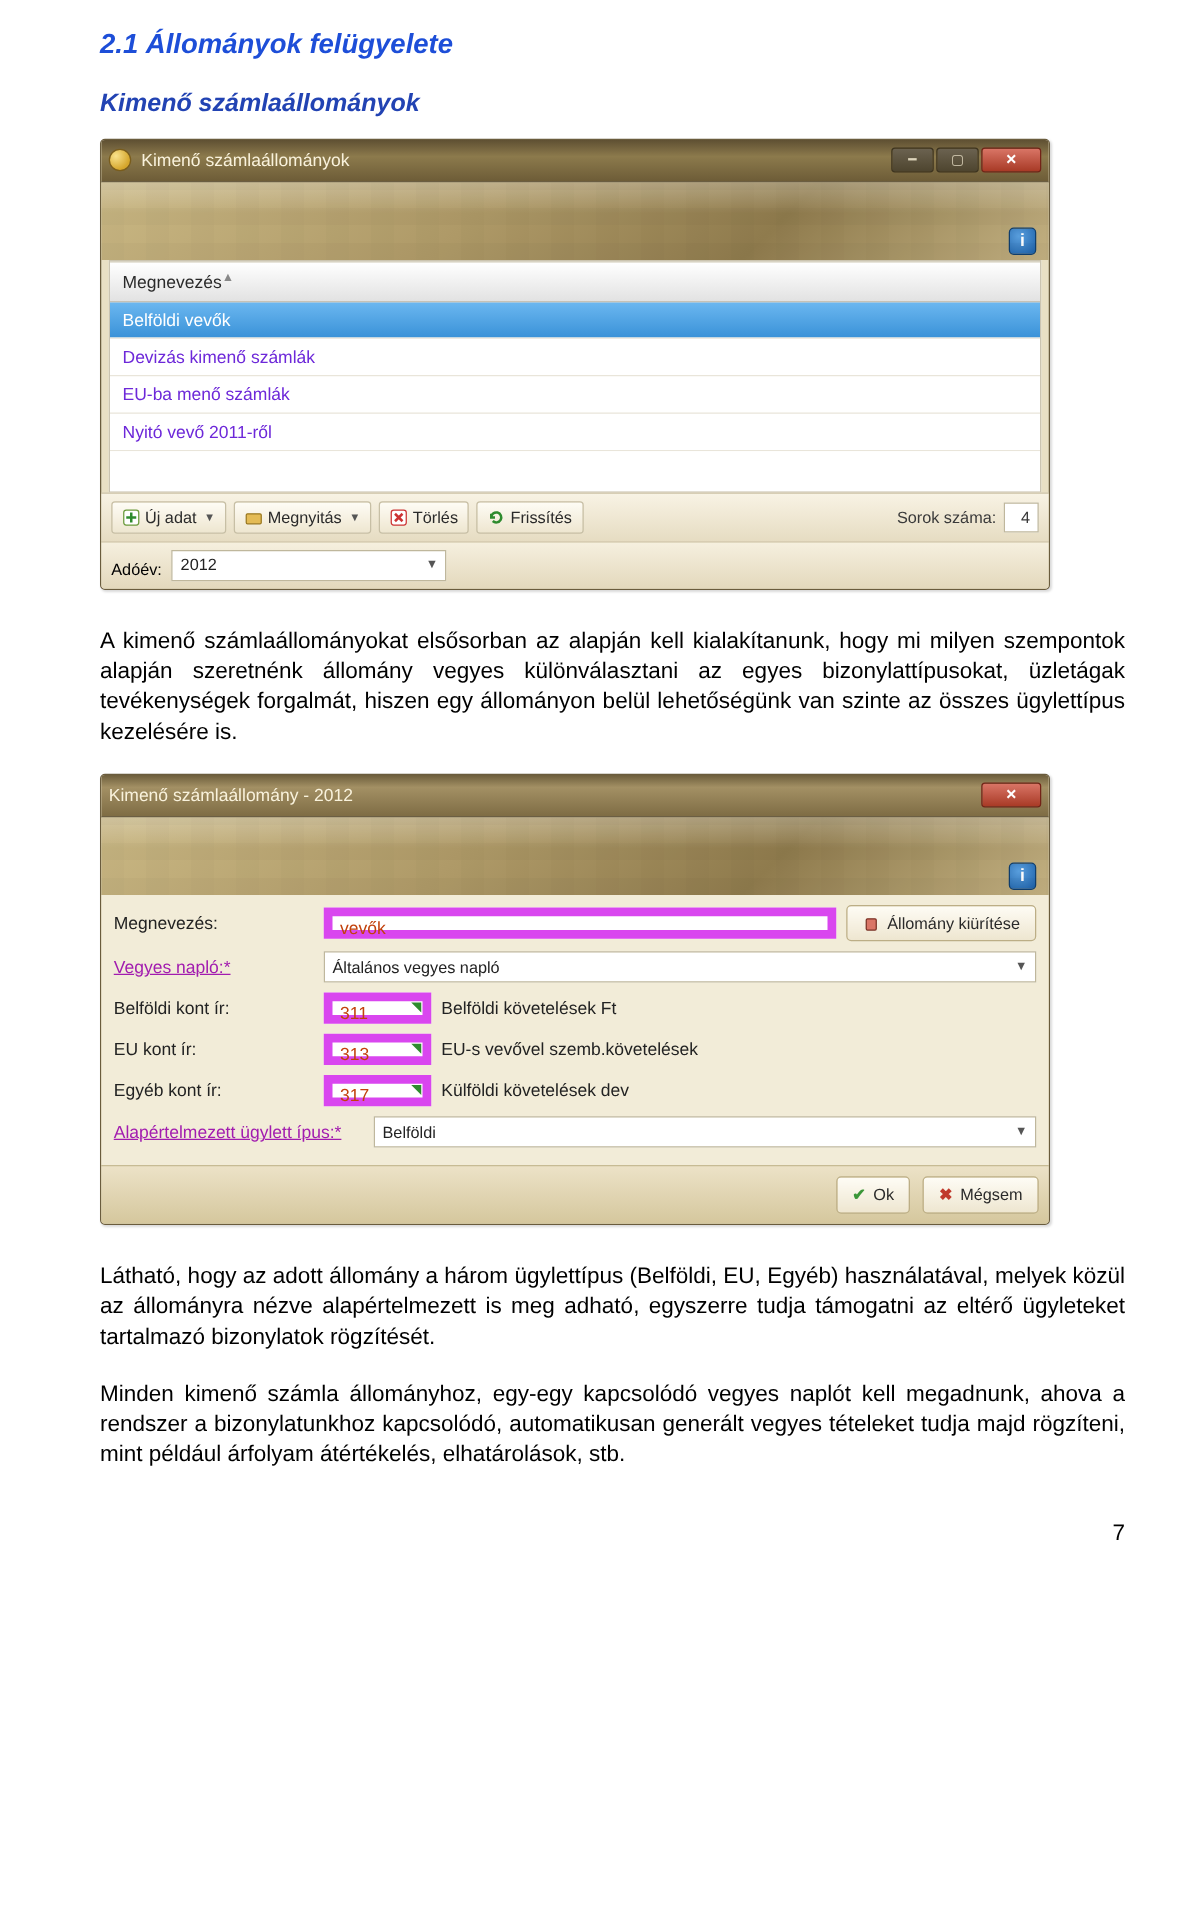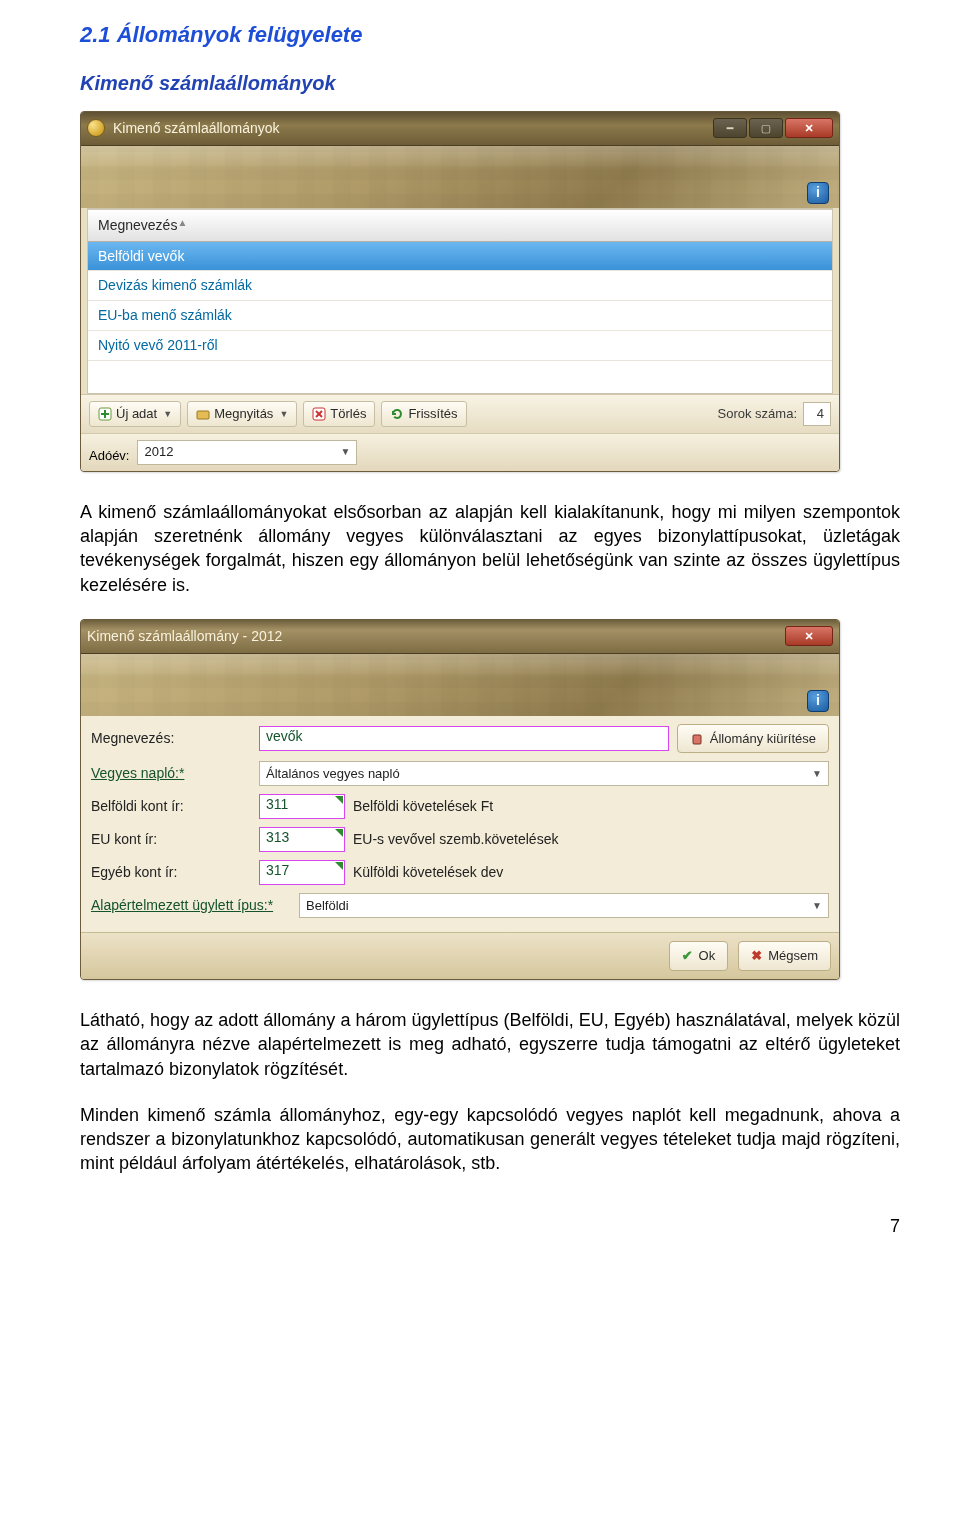--- a/index.html
+++ b/index.html
@@ -110,21 +110,21 @@
     color: #888; font-size: 10px;
   }
   .gridbody {
     border: 1px solid #cbc4b0;
     margin: 0 6px;
     background: #fff;
   }
   .row {
     padding: 5px 10px;
     font-size: 14px;
-    color: #0369a1;
+    color: #6d28d9;
     border-bottom: 1px solid #e9e5da;
   }
   .row.selected {
     background: linear-gradient(to bottom, #6bb7f0, #3a92d8);
     color: #fff;
   }
   .row:last-child { border-bottom: none; }
   .gridspace { height: 32px; background: #fff; }
   .toolbar {
     background: linear-gradient(to bottom, #f8f3e4, #e6dcc2);
@@ -183,27 +183,27 @@
   .frow {
     display: flex; align-items: center; gap: 8px;
     margin-bottom: 8px;
   }
   .flabel {
     width: 160px;
     font-size: 14px;
     color: #222;
     text-align: left;
   }
-  .flabel.link { text-decoration: underline; color: #14532d; }
+  .flabel.link { text-decoration: underline; color: #a21caf; }
   .finput, .fselect {
-    border: 1px solid #d946ef;
+    border: 7px solid #d946ef;
     background: #fff;
     height: 25px;
     padding: 0 6px;
-    font-size: 14px; color: #14532d;
+    font-size: 14px; color: #c2410c;
   }
   .finput.short { width: 86px; position: relative; }
   .corner { position: absolute; top: 1px; right: 1px; width: 0; height: 0;
     border-left: 8px solid transparent; border-top: 8px solid #2e8b2e; }
   .desc {
     font-size: 14px; color: #222;
   }
   .bigbtn {
     display: inline-flex; align-items: center; gap: 6px;
     padding: 5px 12px;

